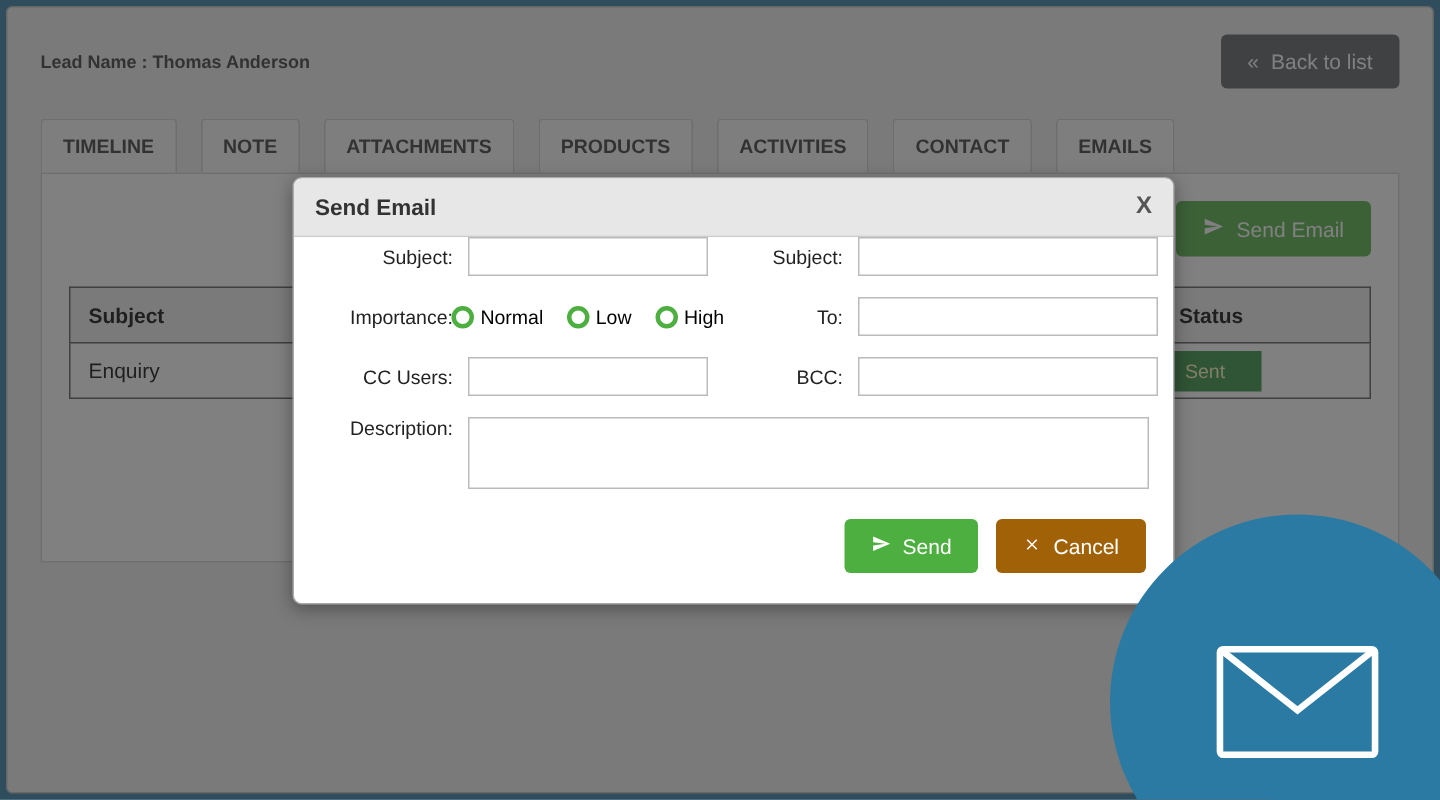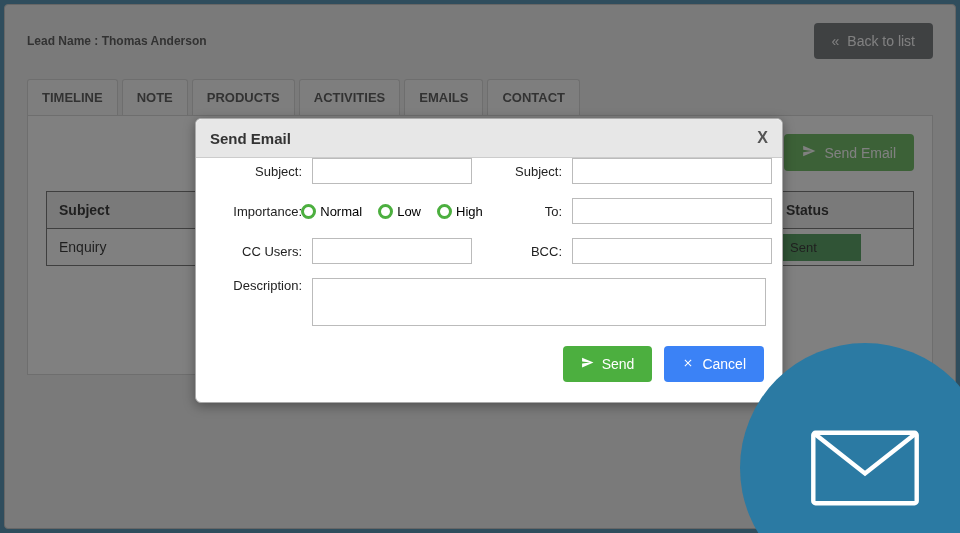--- a/index.html
+++ b/index.html
@@ -41,25 +41,25 @@
     font-size: 14px;
     color: #fff;
   }
   .btn-gray {
     background: #555a5e;
   }
   .btn-green {
     background: #4caf3f;
   }
   .btn-red {
-    background: #3b82f6;
+    background: #a16207;
   }
   .tabs {
     display: flex;
-    gap: 4px;
+    gap: 16px;
     padding: 10px 22px 0 22px;
   }
   .tab {
     background: #fafafa;
     border: 1px solid #d0d0d0;
     border-bottom: none;
     border-radius: 3px 3px 0 0;
     padding: 10px 14px;
     font-weight: bold;
     color: #333;
@@ -88,22 +88,22 @@
     padding: 10px 12px;
     text-align: left;
     font-size: 14px;
   }
   .table th {
     background: #efefef;
     font-weight: bold;
   }
   .status-sent {
     background: #2e8b3d;
-    color: #000000;
-    padding: 6px 44px 6px 10px;
+    color: #fef9c3;
+    padding: 6px 24px 6px 10px;
     display: inline-block;
     font-size: 13px;
   }
 
   
   .overlay {
     position: absolute;
     inset: 0;
     background: rgba(50,50,50,0.62);
   }
@@ -231,24 +231,25 @@
     <div class="lead-name">Lead Name : Thomas Anderson</div>
     <button class="btn btn-gray">
       <span>«</span>
       <span>Back to list</span>
     </button>
   </div>
 
   <div class="tabs">
     <div class="tab">TIMELINE</div>
     <div class="tab">NOTE</div>
+    <div class="tab">ATTACHMENTS</div>
     <div class="tab">PRODUCTS</div>
     <div class="tab">ACTIVITIES</div>
+    <div class="tab">CONTACT</div>
     <div class="tab">EMAILS</div>
-    <div class="tab">CONTACT</div>
   </div>
 
   <div class="content">
     <div class="send-email-btn-wrap">
       <button class="btn btn-green">
         <span>
           <svg width="14" height="14" viewBox="0 0 24 24" fill="#fff">
               <path d="M2 21l21-9L2 3v7l15 2-15 2v7z"></path>
             </svg>
         </span>

